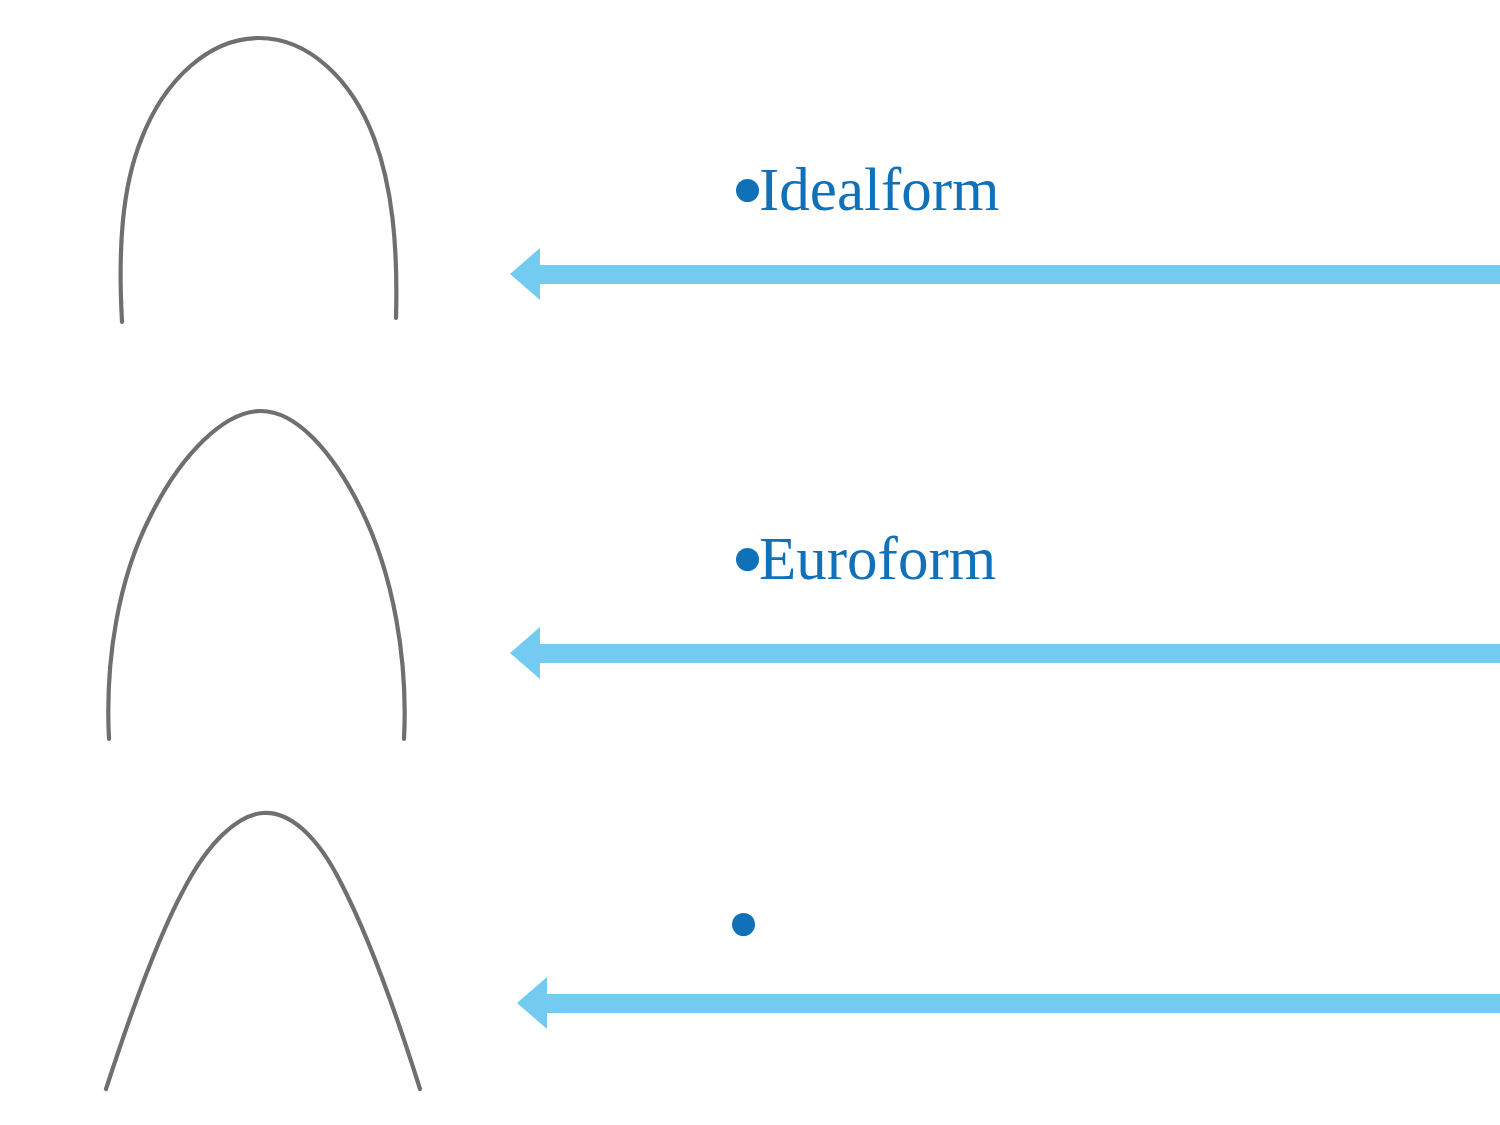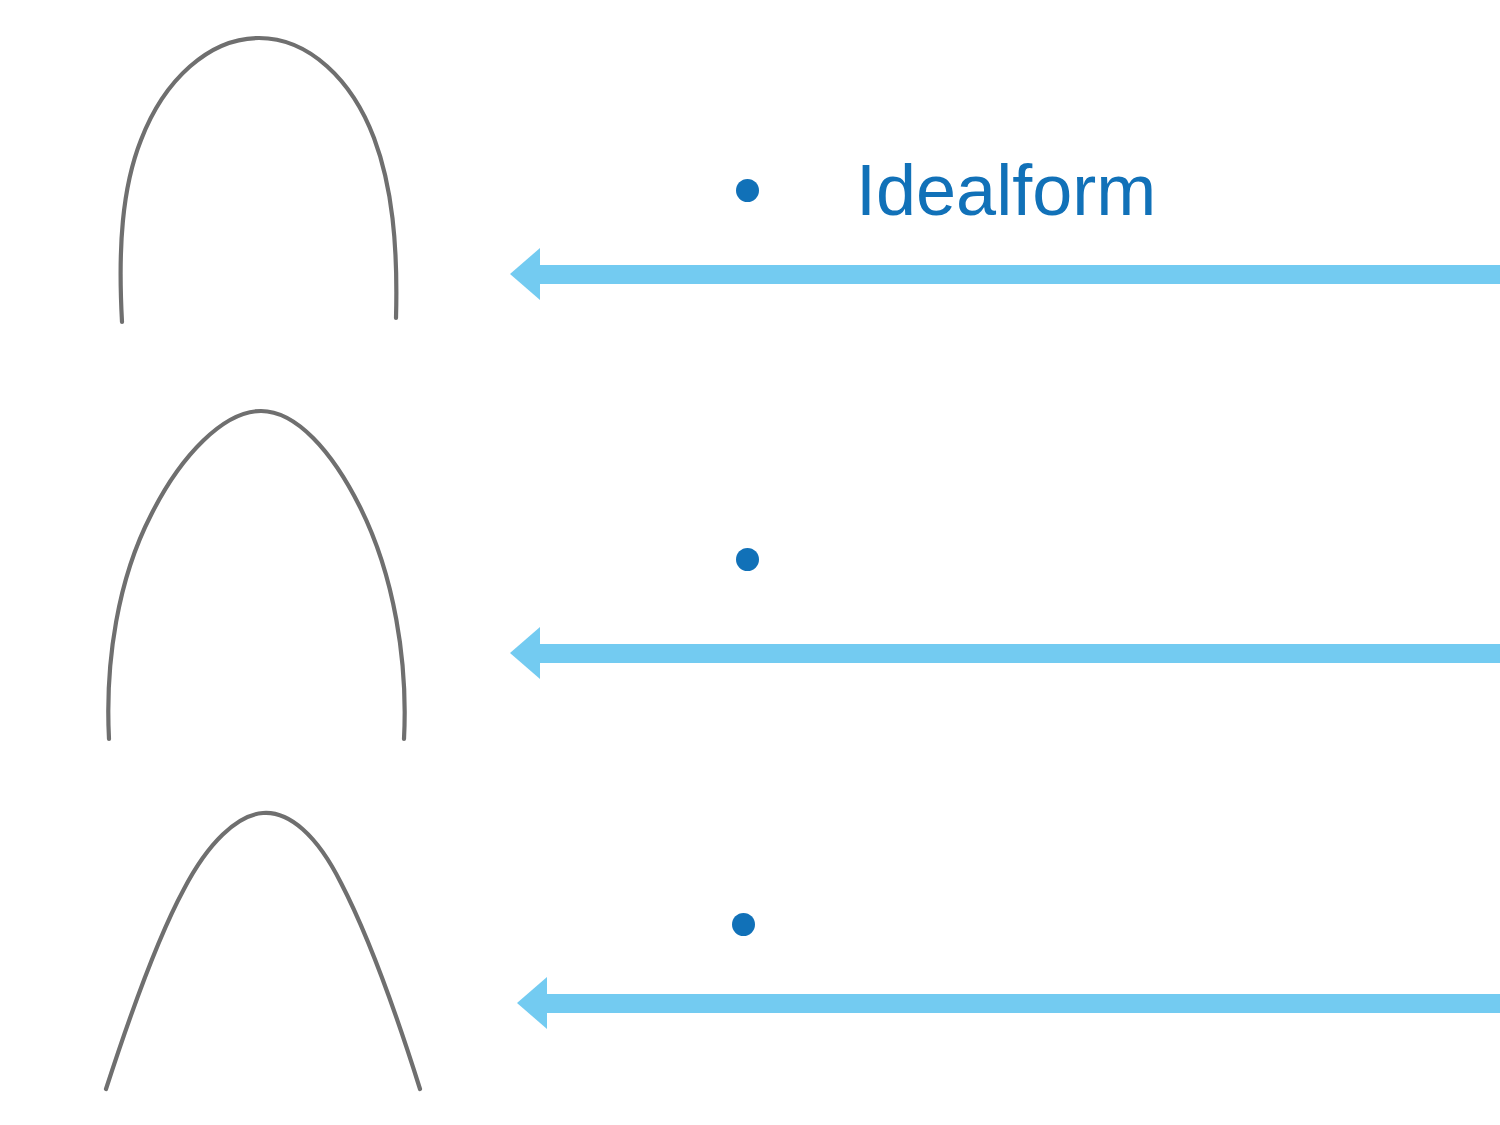--- a/index.html
+++ b/index.html
@@ -35,25 +35,25 @@
     height:88px;
   }
   .bullet{
     width:23px;
     height:23px;
     border-radius:50%;
     background:var(--bullet);
     flex:0 0 auto;
   }
   .label-text{
-    margin-left:97px;
-    font-size:72px;
+    font-size:61px;
     line-height:88px;
     color:var(--label-text);
     white-space:nowrap;
+    font-family:Liberation Serif, serif;
   }
   .arrow{
     position:absolute;
     right:0;
     height:52px;
     display:flex;
     align-items:center;
   }
   .arrow-head{
     width:0;
@@ -99,20 +99,21 @@
       <span class="arrow-shaft"></span>
     </div>
   </div>
 
   <div>
     <svg class="arch arch-2" width="312" height="344" viewBox="0 0 312 344" aria-hidden="true">
       <path d="M 6 336 C 2 258 15 176 48 112 C 78 52 121 8 158 8 C 193 8 229 48 257 104 C 291 172 305 258 301 336"></path>
     </svg>
     <div class="label-line label-2">
       <span class="bullet"></span>
+      <span class="label-text">Euroform</span>
     </div>
     <div class="arrow arrow-2">
       <span class="arrow-head"></span>
       <span class="arrow-shaft"></span>
     </div>
   </div>
 
   <div>
     <svg class="arch arch-3" width="337" height="310" viewBox="0 0 337 310" aria-hidden="true">
       <path d="M 10 298 C 34 224 62 146 88 98 C 112 52 141 24 167 22 C 193 20 221 44 245 92 C 273 146 302 228 324 298"></path>

